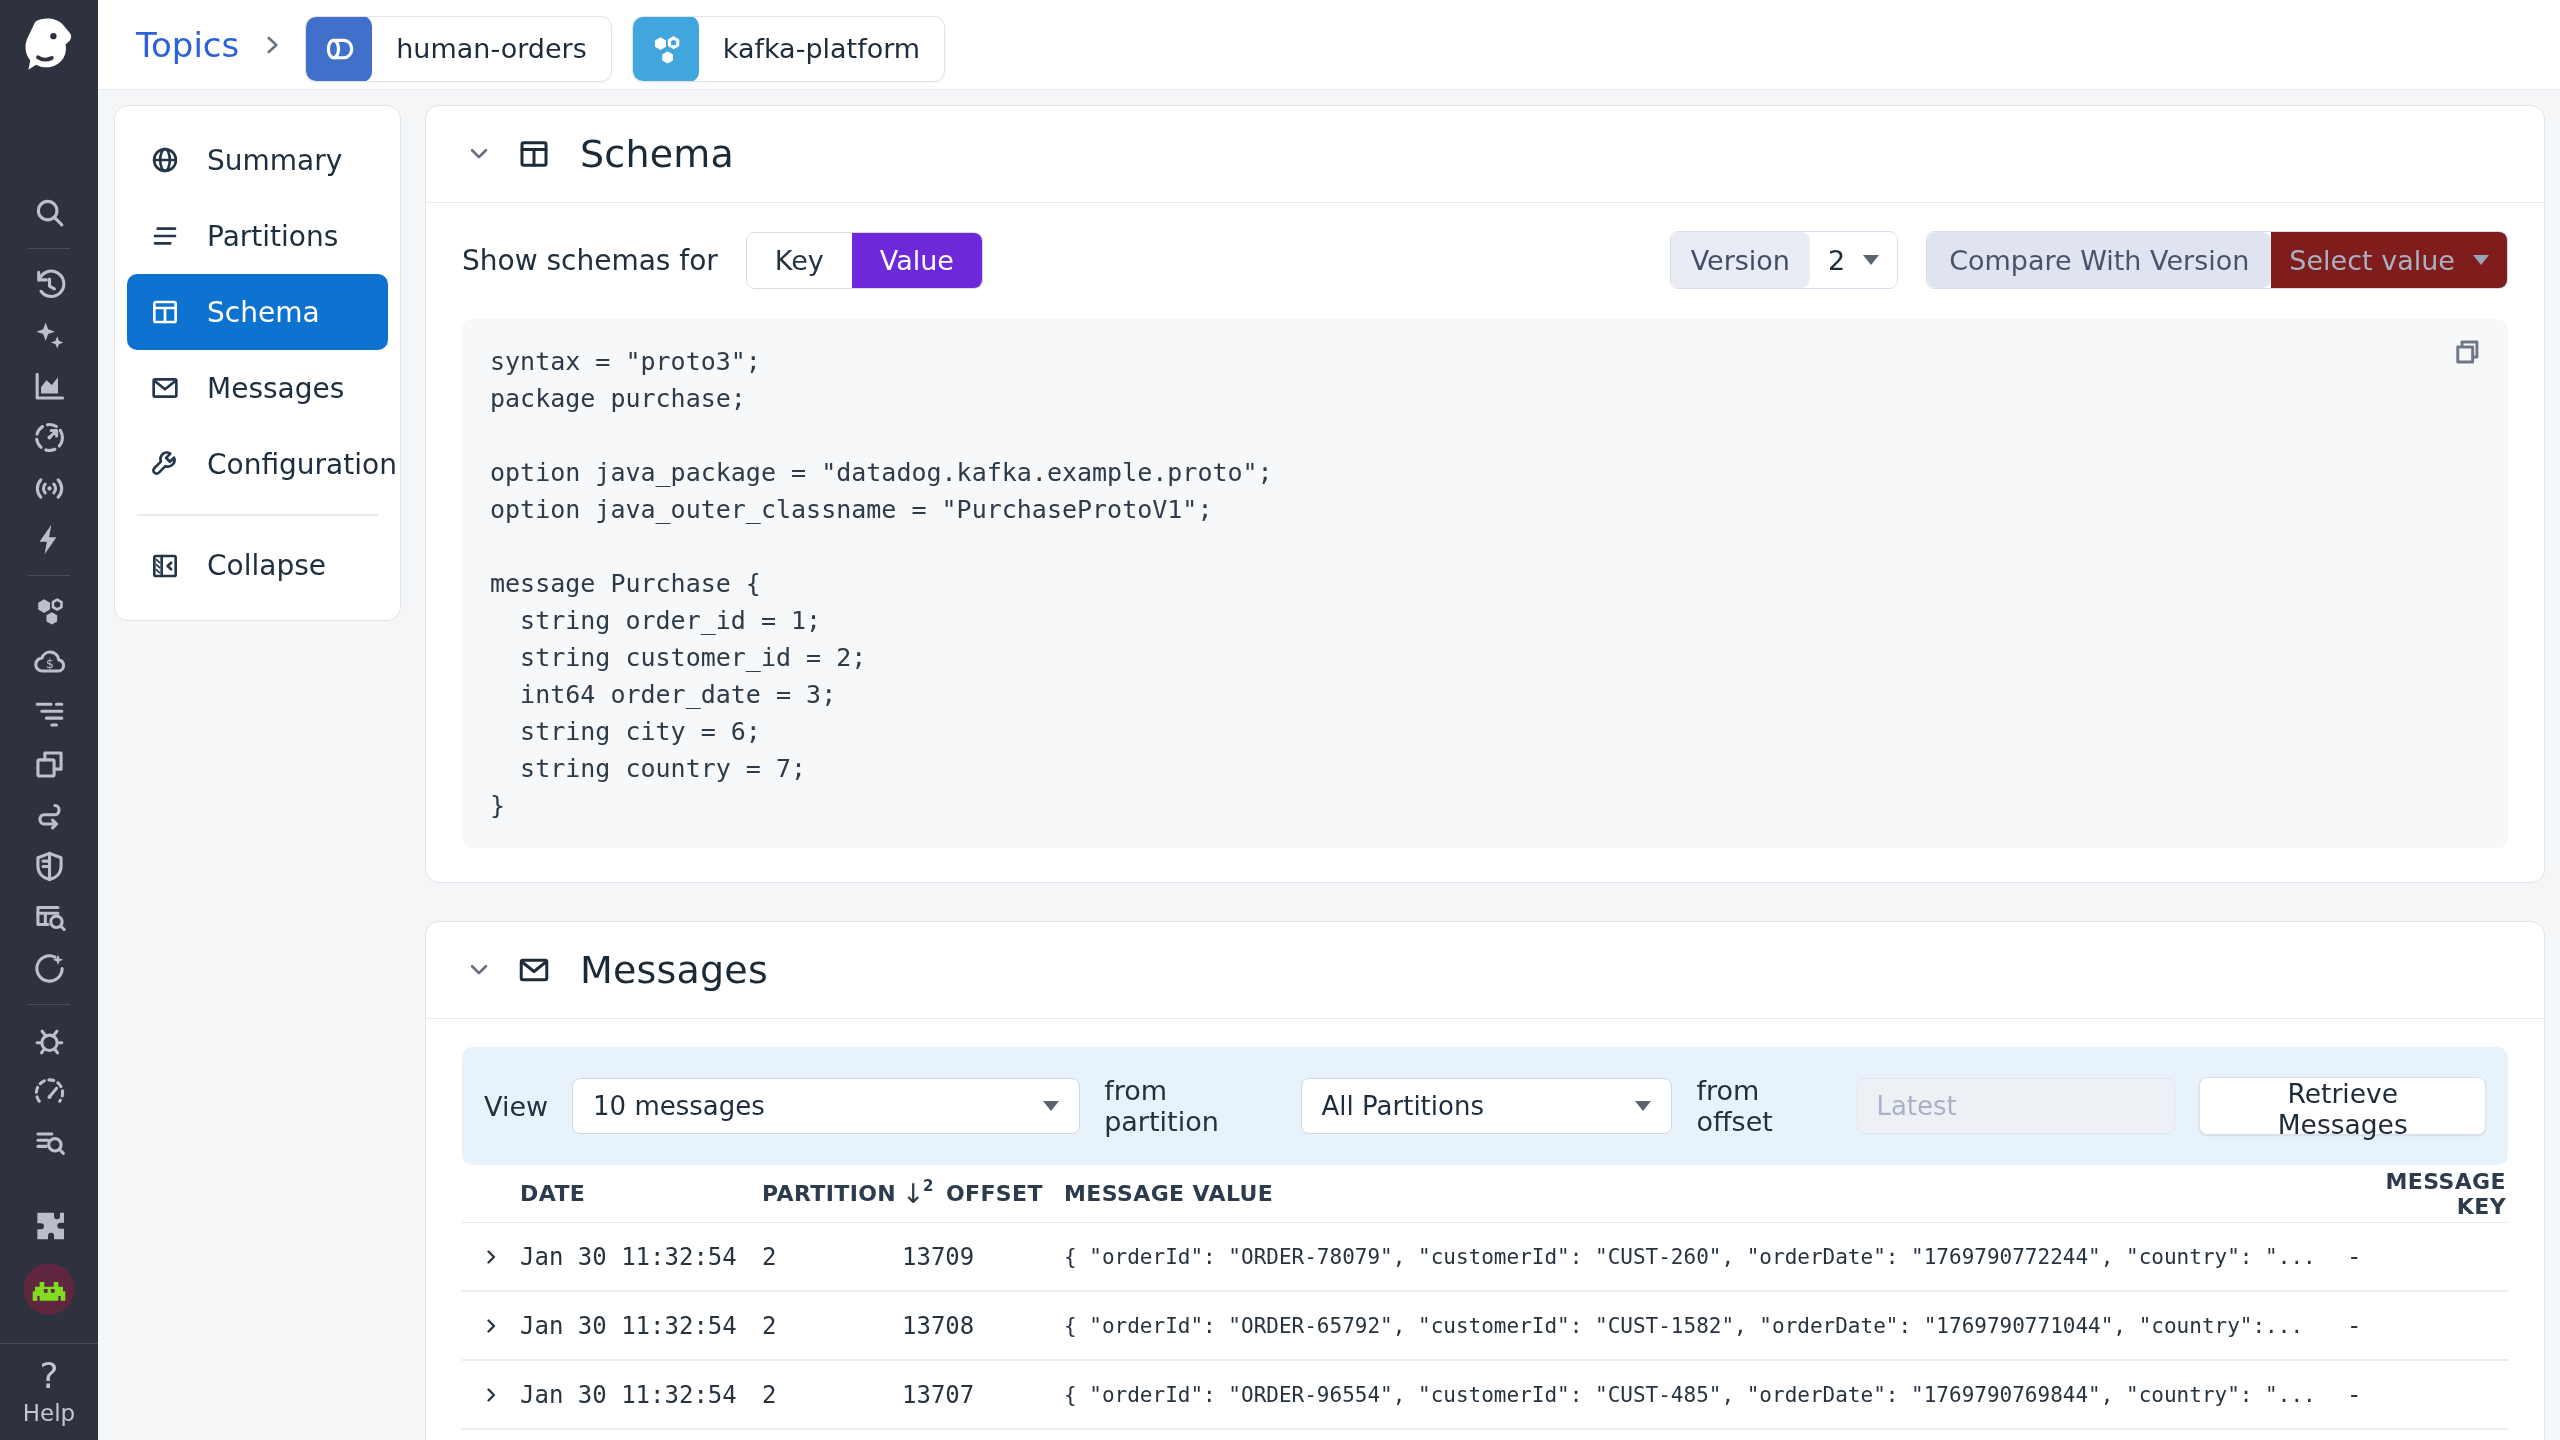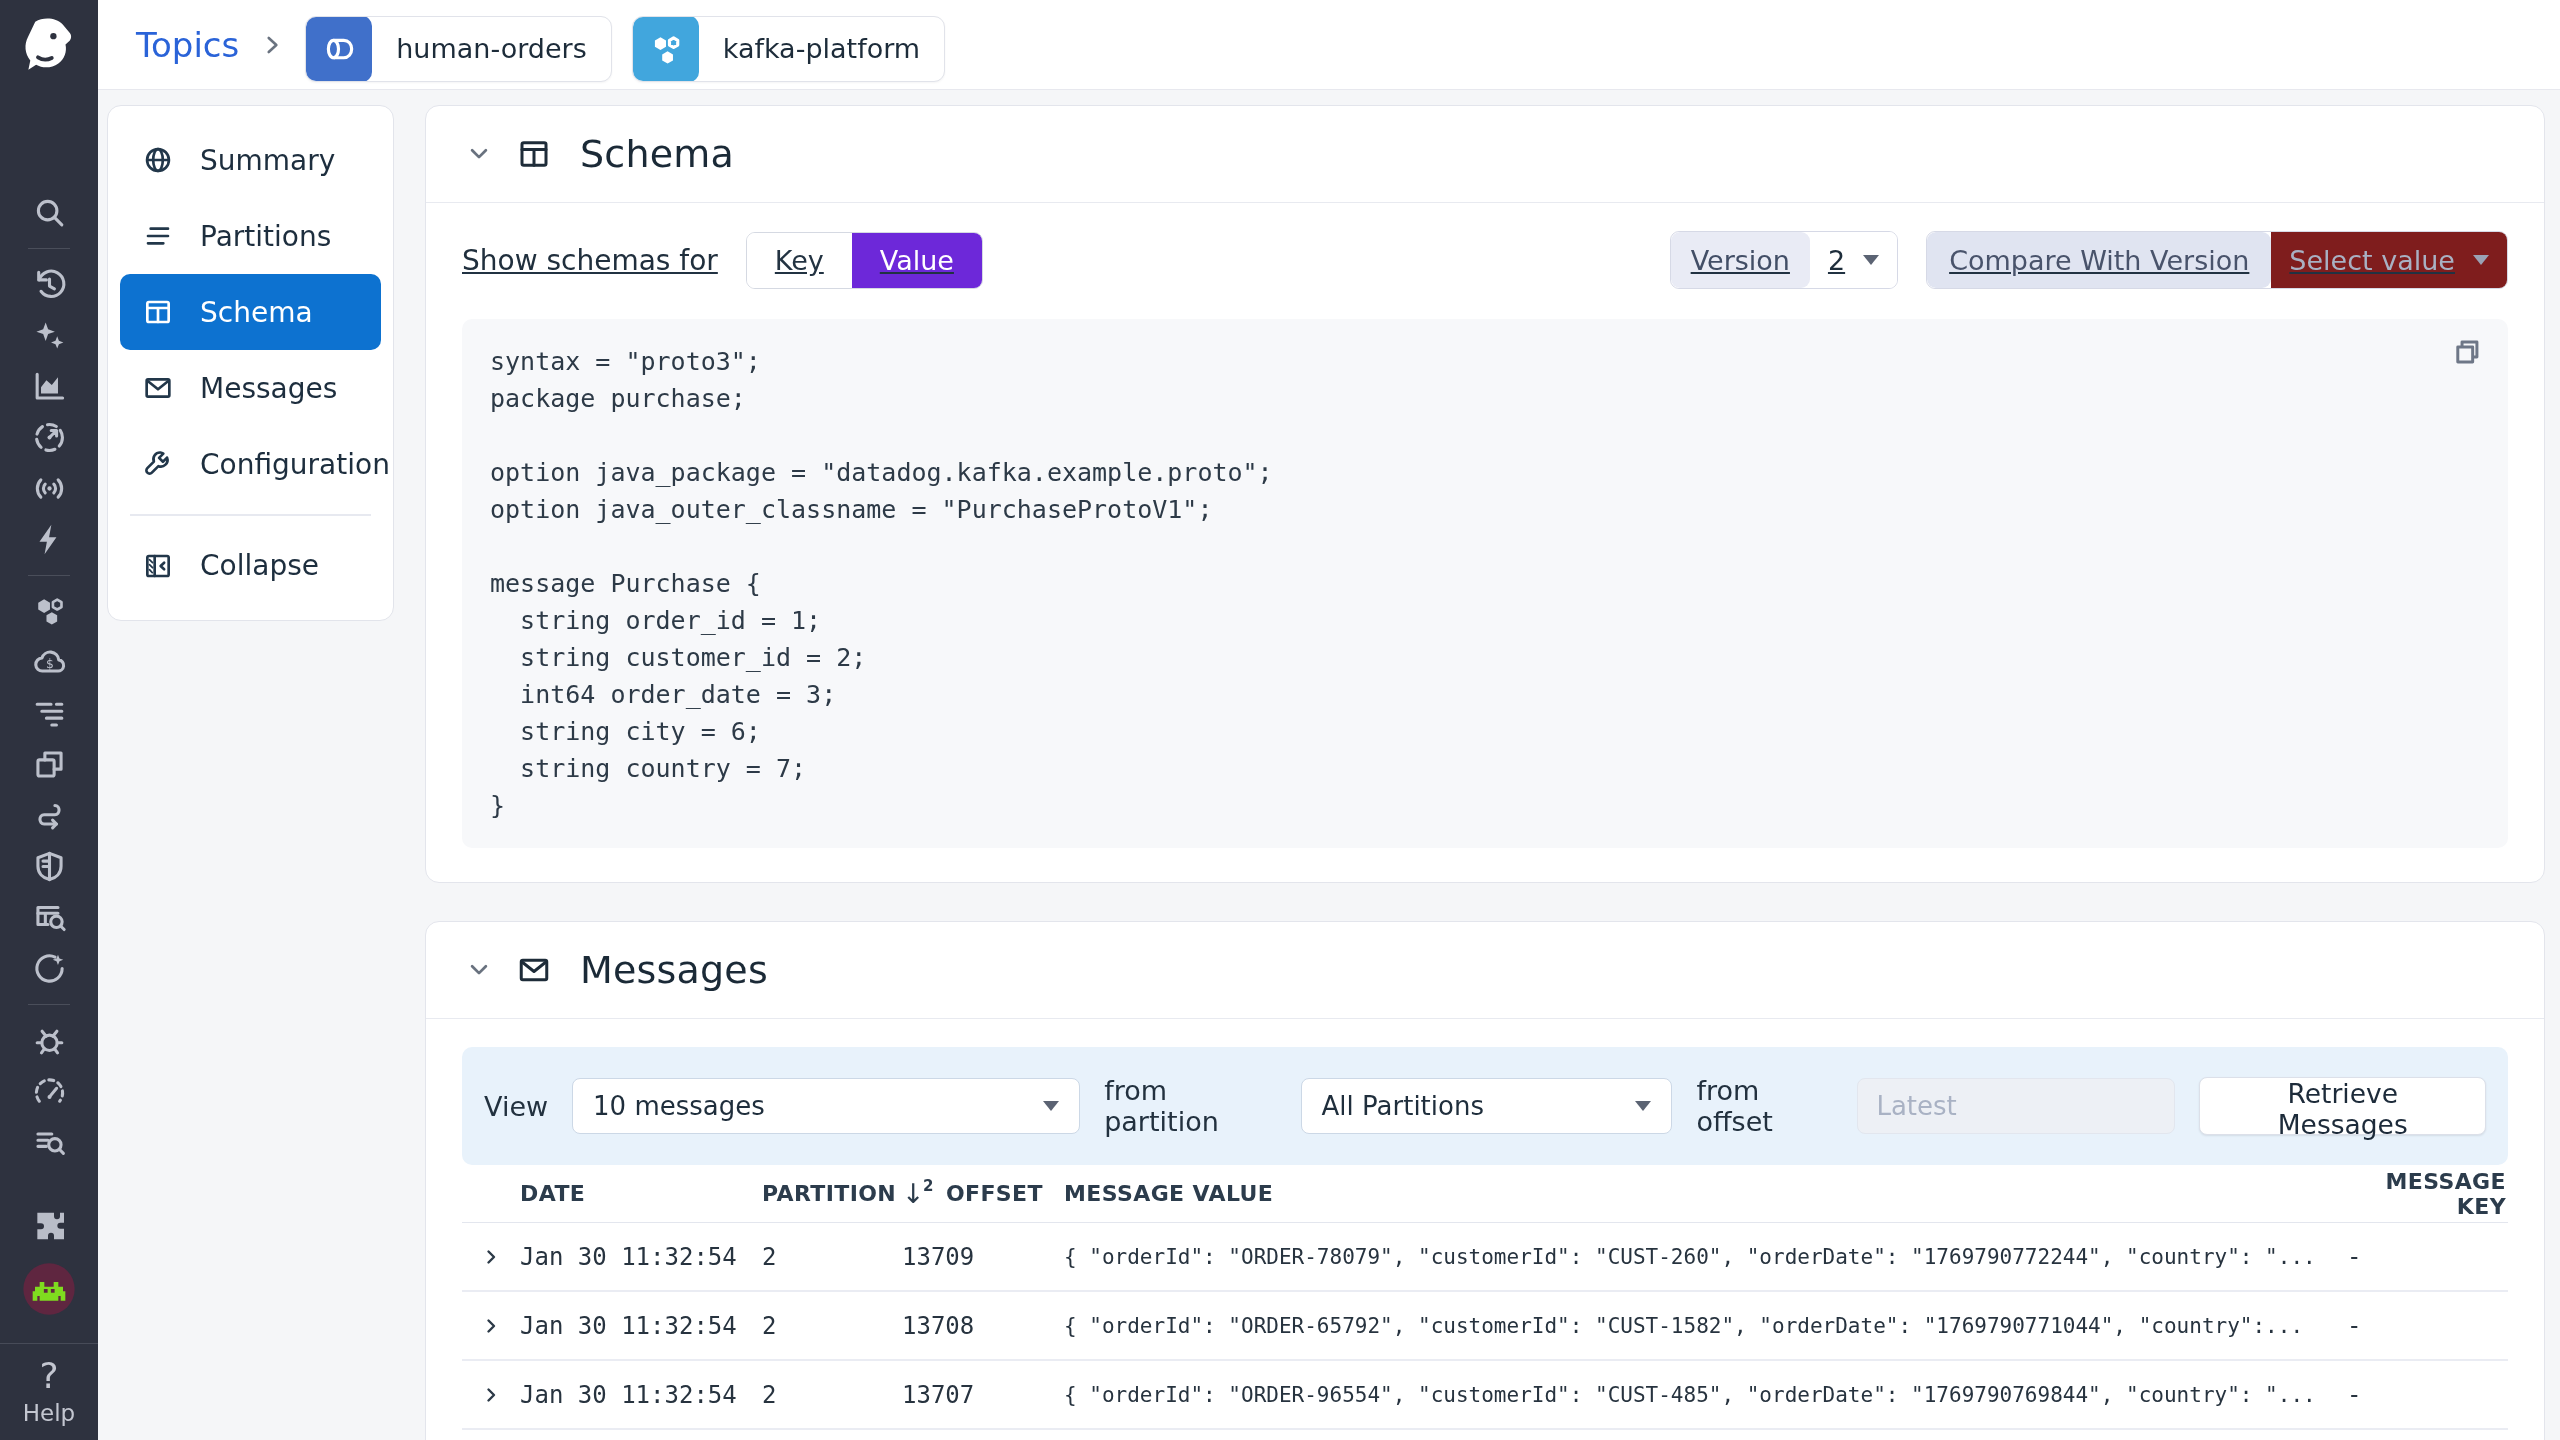--- a/index.html
+++ b/index.html
@@ -31,42 +31,42 @@
   .chip-icon { width:66px; height:66px; display:flex; align-items:center; justify-content:center; border-radius:10px; }
   .chip-icon.topic { background:#4070ca; }
   .chip-icon.cluster { background:#41a6dd; }
   .chip-icon svg { width:38px; height:38px; fill:none; stroke:#fff; stroke-width:2; stroke-linejoin:round; }
   .chip-label { padding:0 24px; font-size:27px; color:#1d2c3a; }
 
   
   .content { position:absolute; left:98px; top:90px; right:0; bottom:0; background:#f5f6f8; }
 
   
-  .menu-card { position:absolute; left:9px; top:15px; width:287px; background:#fff;
+  .menu-card { position:absolute; left:16px; top:15px; width:287px; background:#fff;
                border:1.5px solid #e2e4eb; border-radius:14px; padding:16px 12px; }
   .m-item { display:flex; align-items:center; gap:26px; height:76px; padding-left:22px;
             border-radius:10px; font-size:28px; color:#1d2e3e; cursor:pointer; }
   .m-item svg { width:32px; height:32px; fill:none; stroke:#22374a; stroke-width:2; stroke-linecap:round; stroke-linejoin:round; flex:0 0 auto; }
   .m-item.active { background:#0d72d0; color:#fff; }
   .m-item.active svg { stroke:#fff; }
   .m-div { height:1.5px; background:#e7e9f0; margin:12px 10px; }
 
   
   .main-col { position:absolute; left:327px; top:15px; width:2120px; display:flex; flex-direction:column; gap:38px; }
   .card { background:#fff; border:1.5px solid #e3e5ec; border-radius:14px; }
   .card-head { display:flex; align-items:center; gap:22px; padding:26px 38px; border-bottom:1.5px solid #e8eaf0; }
   .sec-chevron { width:30px; height:30px; cursor:pointer; }
   .sec-chevron path { fill:none; stroke:#69727f; stroke-width:2.2; stroke-linecap:round; stroke-linejoin:round; }
   .sec-icon { width:36px; height:36px; }
   .sec-icon * { fill:none; stroke:#1e2c39; stroke-width:2; stroke-linecap:round; stroke-linejoin:round; }
   .sec-title { font-size:38px; font-weight:500; color:#1b2a37; letter-spacing:.2px; margin-left:6px; }
   .card-body { padding:28px 36px 34px; }
 
   
-  .controls-row { display:flex; align-items:flex-end; justify-content:space-between;text-decoration:underline; }
+  .controls-row { display:flex; align-items:flex-end; justify-content:space-between; }
   .ctrl-left { display:flex; align-items:center; font-size:28px; color:#202f3d; }
   .toggle { display:inline-flex; border:1.5px solid #d5d9e2; border-radius:9px; overflow:hidden; margin-left:28px; }
   .toggle .opt { padding:12px 28px; font-size:27px; cursor:pointer; }
   .opt-key { background:#fff; color:#233342; }
   .opt-value { background:#6d28d9; color:#fff; font-weight:500; }
   .ctrl-right { display:flex; align-items:center; gap:28px; }
   .combo { display:inline-flex; border:1.5px solid #d6d9e6; border-radius:9px; overflow:hidden; height:58px; font-size:27px; cursor:pointer; }
   .combo .lab { display:flex; align-items:center; padding:0 20px; background:#e9ebf5; color:#424e66;border-radius:9px; }
   .combo .val { display:flex; align-items:center; gap:18px; padding:0 18px; background:#fff; color:#1e2d3b; }
   .combo.compare .lab { background:#e0e4f1; color:#49536b; padding:0 22px; }

